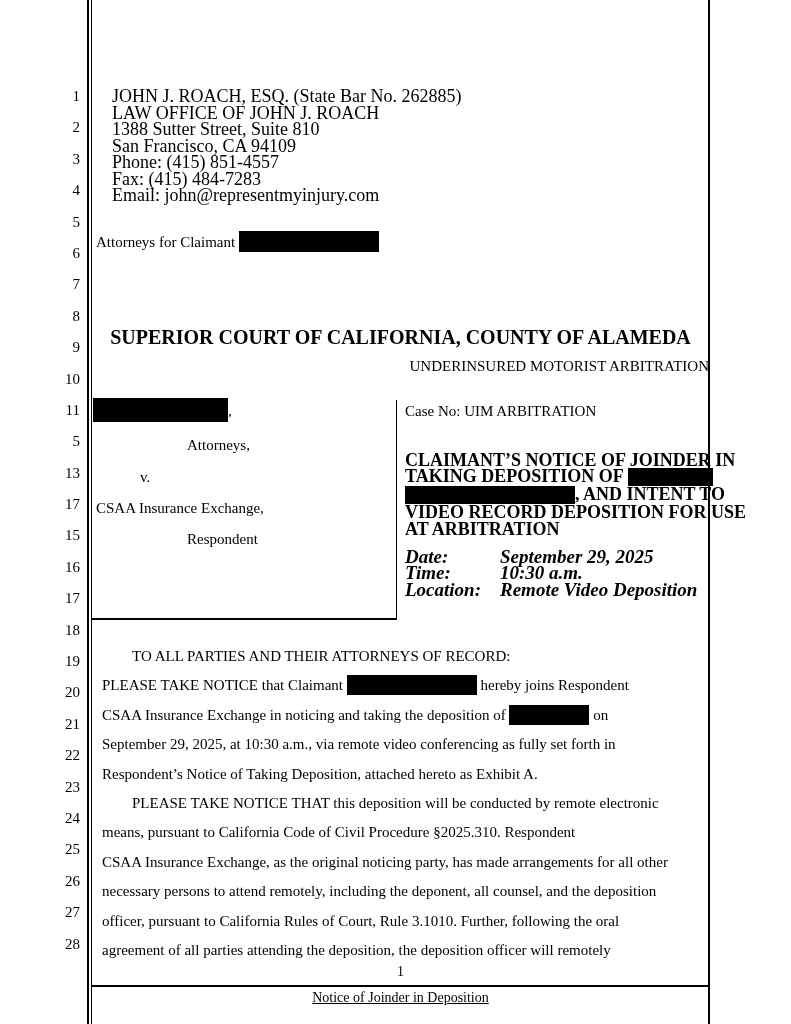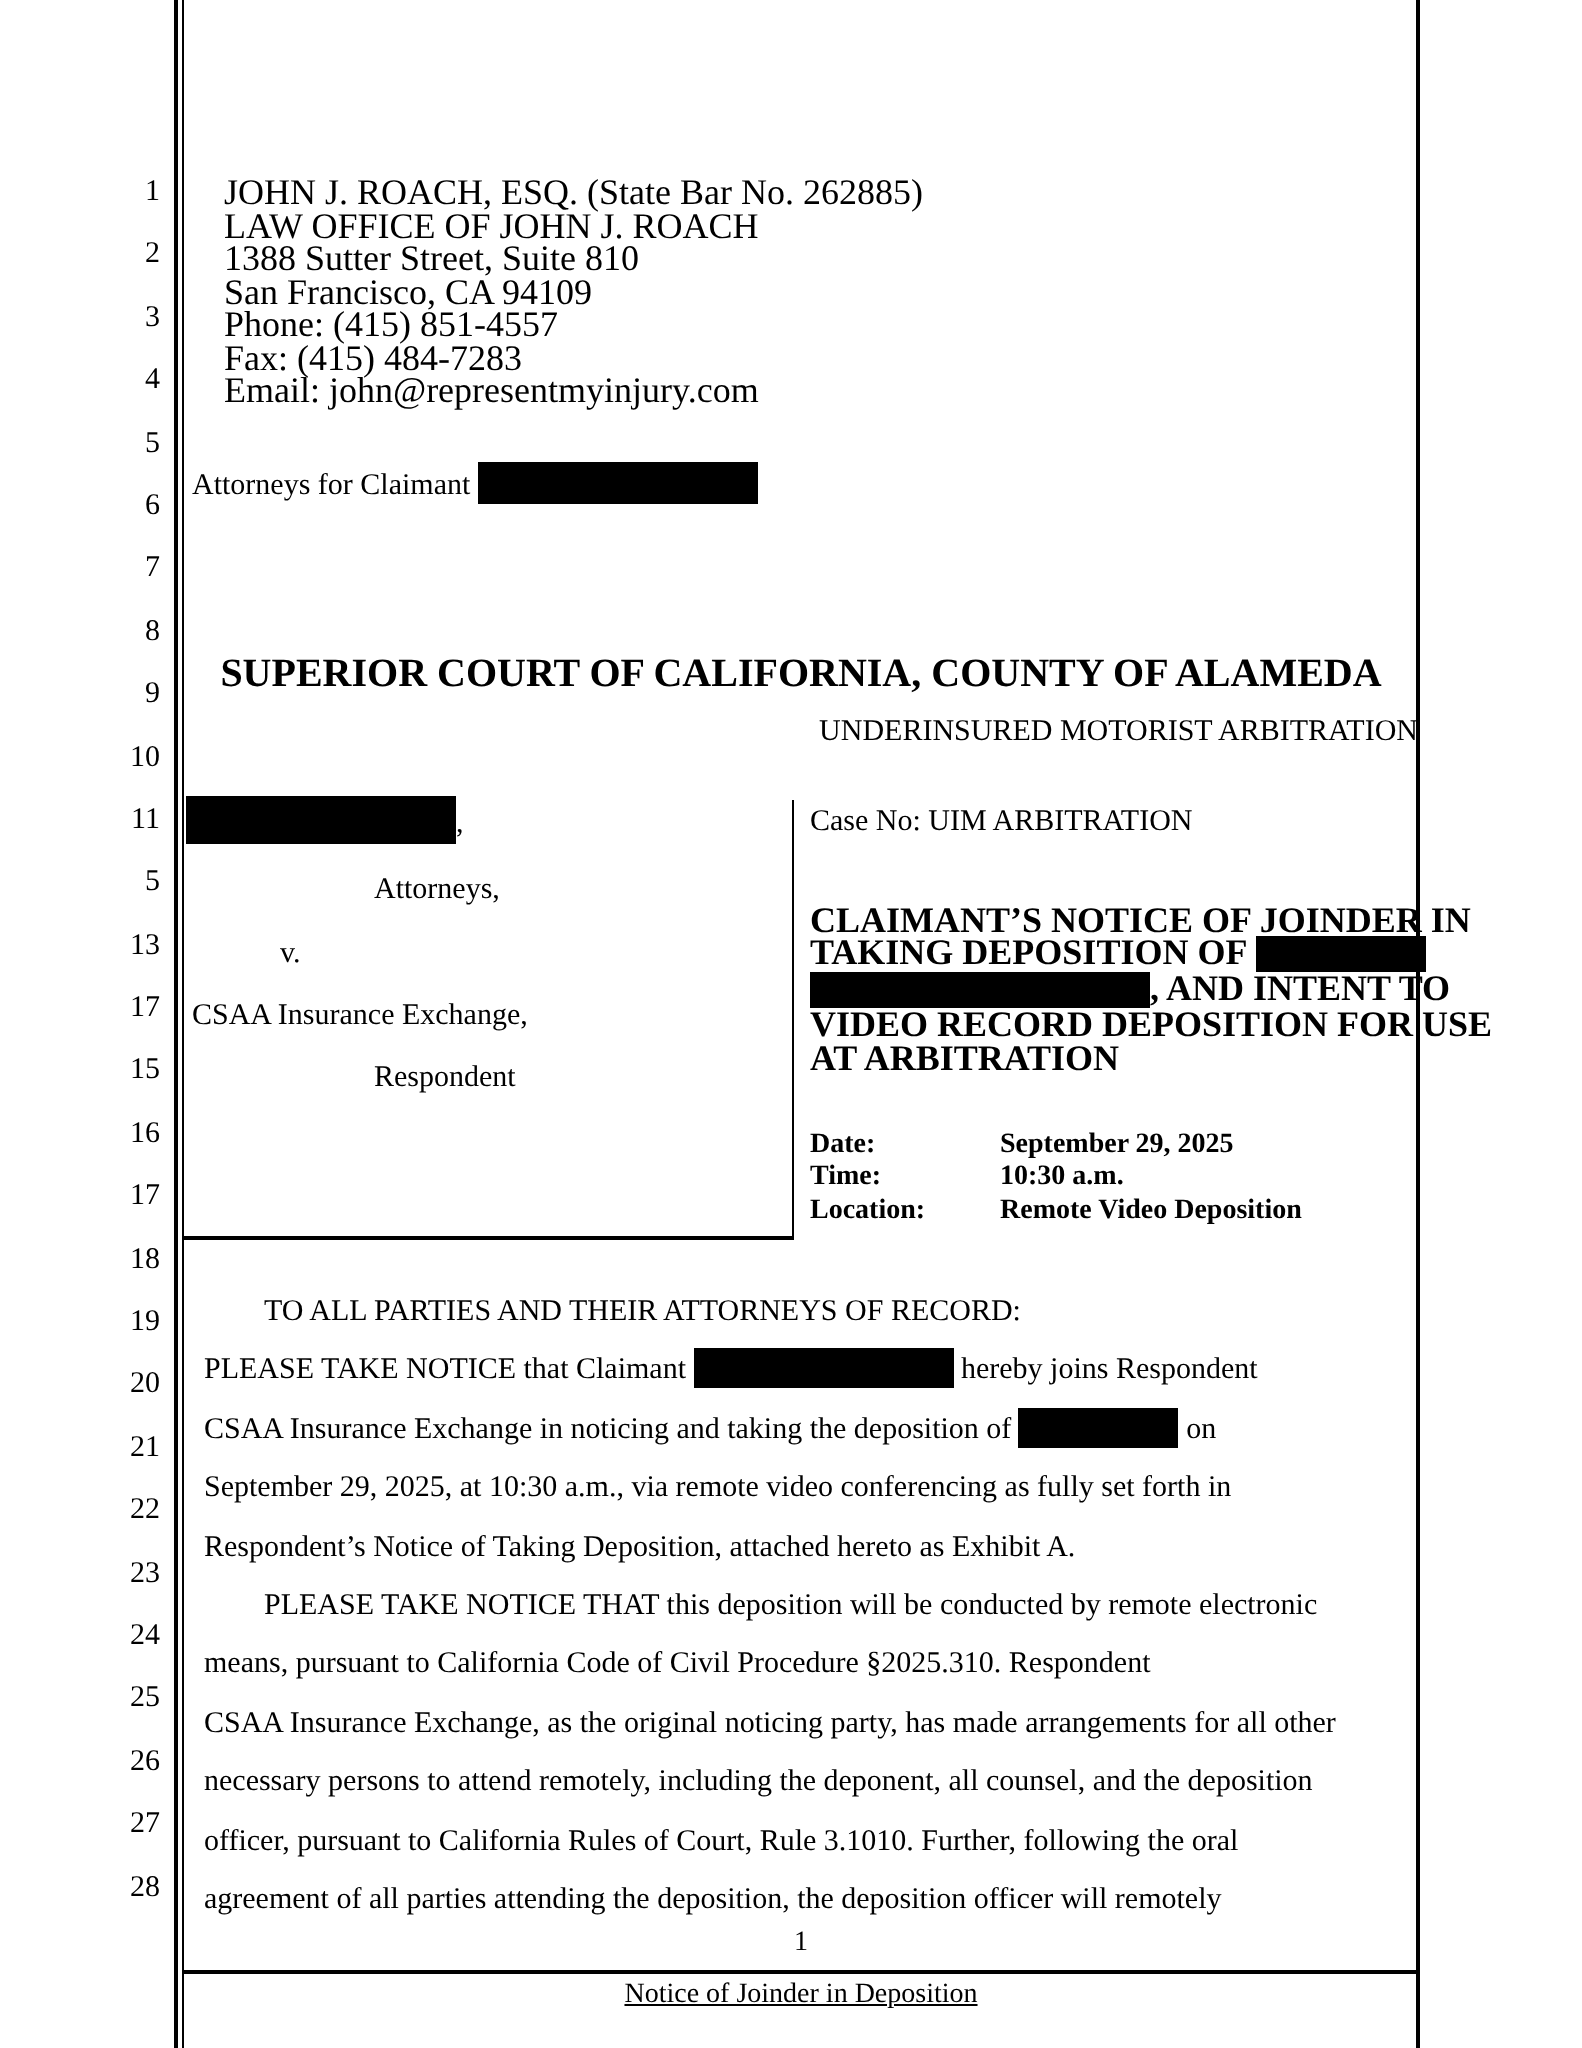--- a/index.html
+++ b/index.html
@@ -35,21 +35,21 @@
   .cap-resp     { left:96px;  top:500px; }
   .cap-resplbl  { left:187px; top:531px; }
 
   .cap-divider-v { position:absolute; left:396px; top:400px; width:1px; height:220px; background:#000; }
   .cap-divider-h { position:absolute; left:91px; top:618px; width:306px; height:2px; background:#000; }
 
   .cap-right { position:absolute; left:405px; top:403px; width:300px; }
   .case-no { font-size:15px; white-space:nowrap; }
   .cap-title { margin-top:32px; font-weight:bold; font-size:18px; line-height:16.3px; }
   .cap-title div { white-space:nowrap; }
-  .cap-schedule { margin-top:28px; font-weight:bold; font-size:14px; line-height:16.6px; }
+  .cap-schedule { margin-top:12px; font-weight:bold; font-size:19px; line-height:16.6px;font-style:italic; }
   .cap-schedule .lbl { display:inline-block; width:95px; }
   .cap-schedule div { white-space:nowrap; }
 
   
   .body-text { position:absolute; left:102px; top:645px; width:606px; font-size:15px; }
   .body-text .bl { height:29.4px; line-height:22px; white-space:nowrap; }
   .bl.indent { padding-left:30px; }
 
   
   .redact { display:inline-block; background:#000; }

